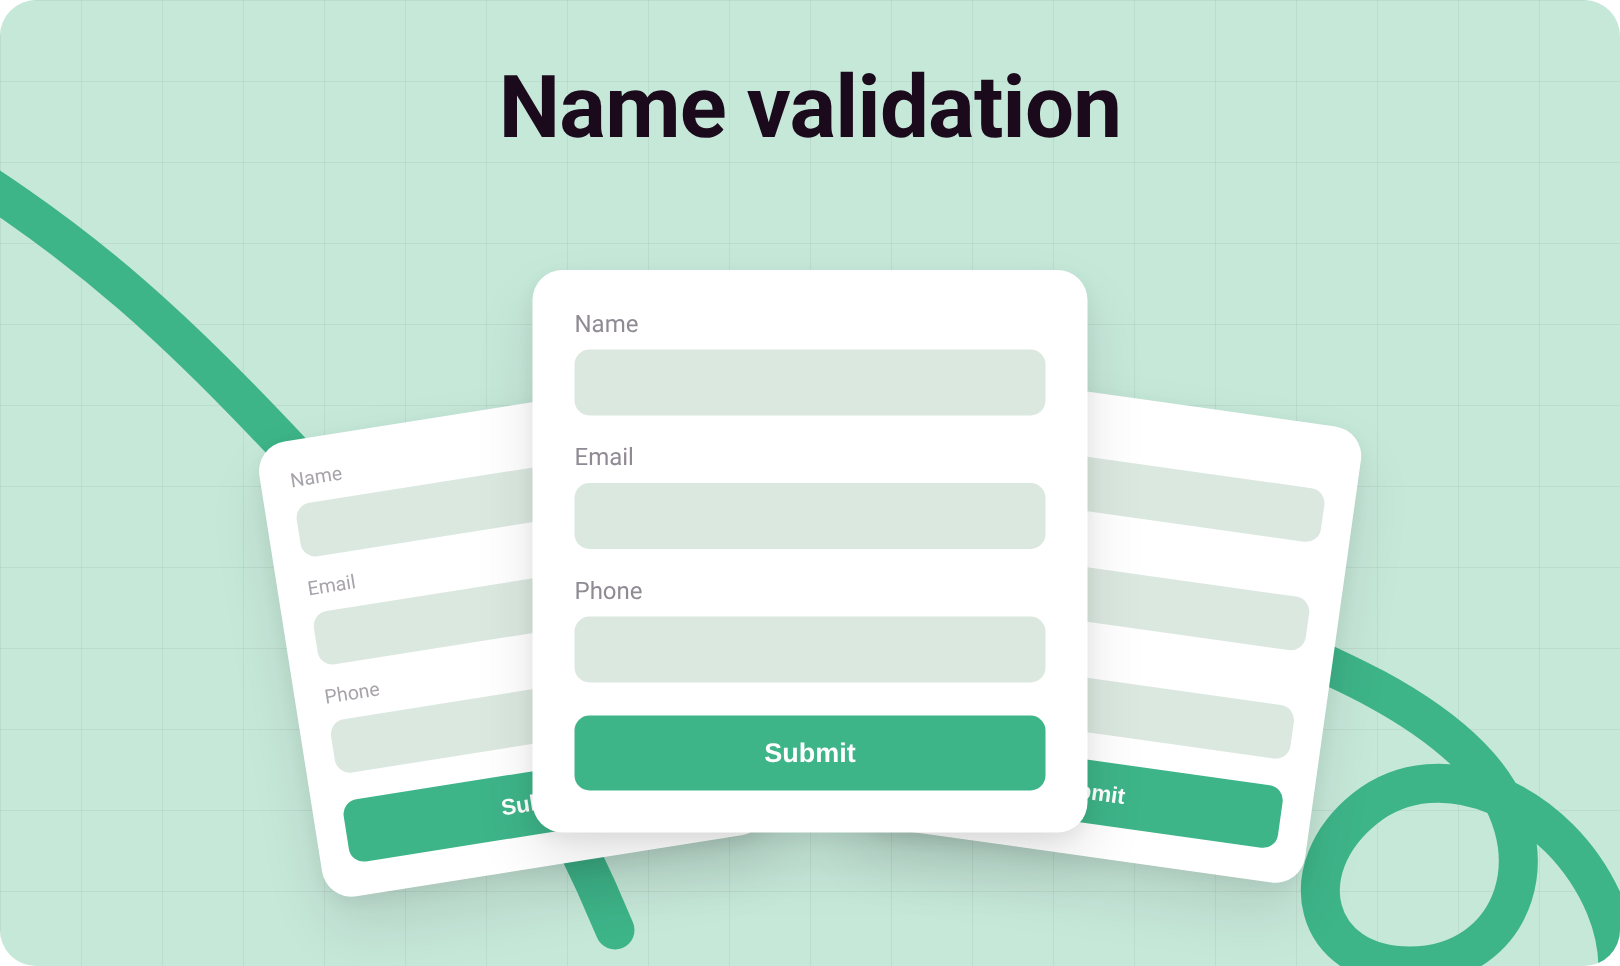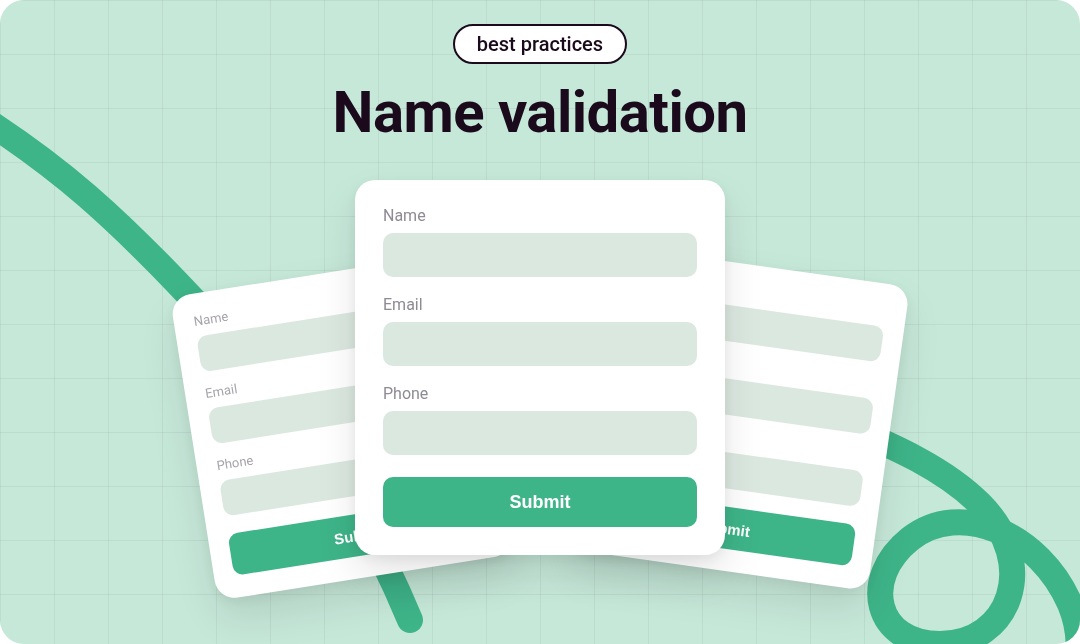--- a/index.html
+++ b/index.html
@@ -124,21 +124,20 @@
   <div class="grid-bg"></div>
 
   <svg class="squiggle squiggle-left" viewBox="0 0 600 700">
     <path d="M -20 120 C 120 200, 180 260, 300 390 C 360 455, 420 540, 470 660"></path>
   </svg>
   <svg class="squiggle squiggle-right" viewBox="0 0 420 420">
     <path d="M 20 60 C 120 120, 220 140, 280 200 C 340 260, 310 340, 240 340 C 175 340, 160 275, 210 235 C 260 195, 340 230, 370 300 C 395 360, 360 420, 330 440"></path>
   </svg>
 
   <div class="header">
-    <div class="pill">best practices</div>
     <div class="title">Name validation</div>
   </div>
 
   <div class="cards-wrap">
 
     <div class="card back left">
       <div class="field">
         <span class="field-label">Name</span>
         <div class="field-input"></div>
       </div>

